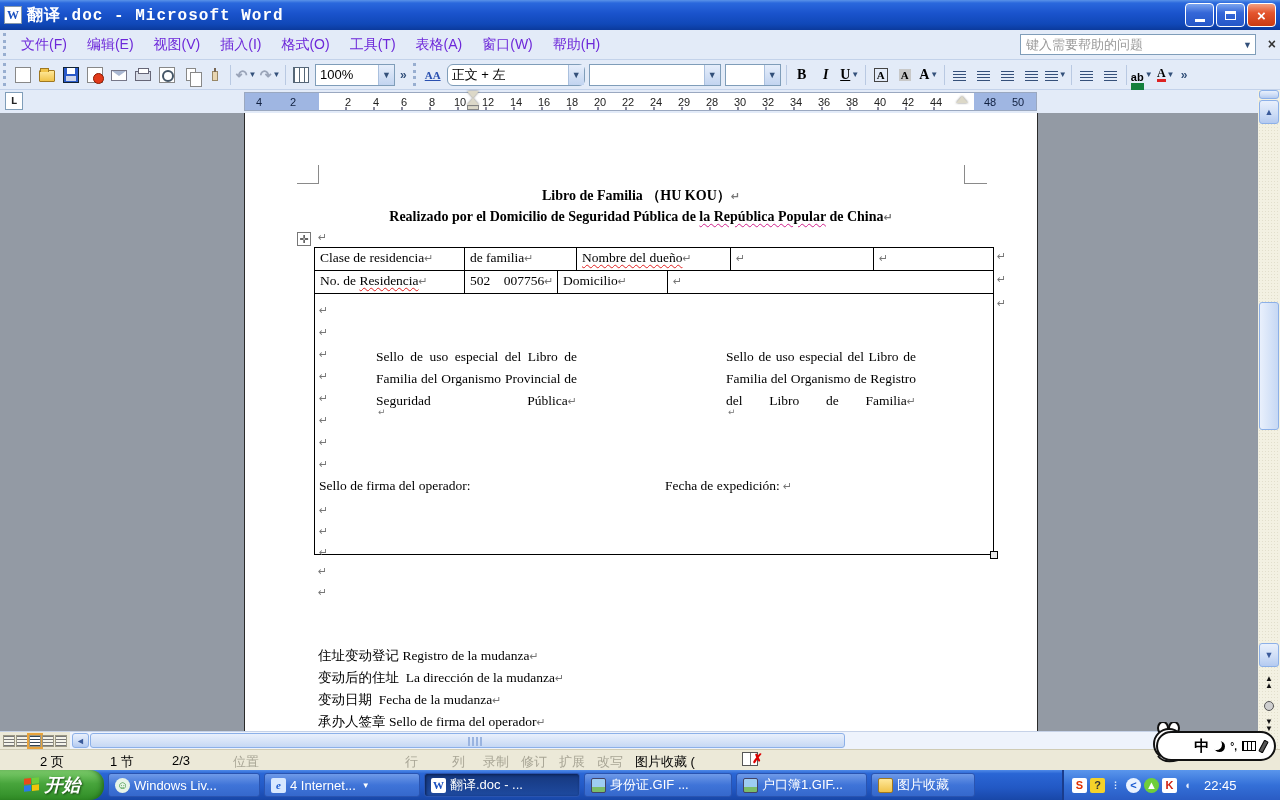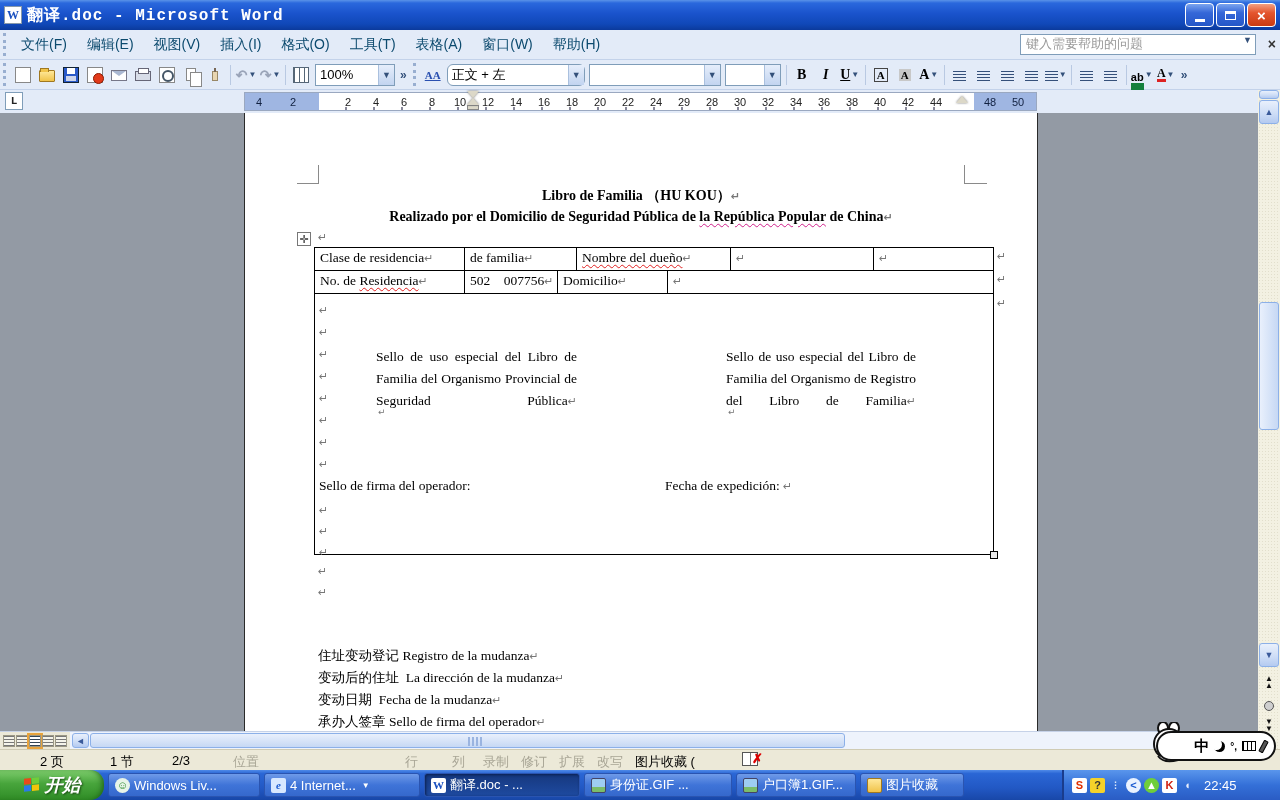--- a/index.html
+++ b/index.html
@@ -19,23 +19,23 @@
     display:flex; align-items:center; justify-content:center; font:bold 13px "Liberation Sans",sans-serif;
     background:linear-gradient(180deg,#7aa4ef 0%,#3567d8 40%,#2457c8 100%); }
   .wbtn.close { background:linear-gradient(180deg,#f2a081 0%,#e4552e 40%,#c93a12 100%); font-size:15px; }
   .restore-glyph { width:11px; height:9px; border:1px solid #fff; border-top:3px solid #fff; position:relative; background:transparent; }
   .min-glyph { width:10px; height:3px; background:#fff; margin-top:10px; }
 
   
   .menubar { left:0; top:30px; width:1280px; height:30px; background:#e3ebf8; border-bottom:1px solid #c3d2ea;
     display:flex; align-items:center; }
   .grip { width:5px; height:80%; margin:0 3px; border-left:3px dotted #98aed0; }
-  .menu-item { padding:4px 10px; font-size:14px; color:#0c4a6e; }
+  .menu-item { padding:4px 10px; font-size:14px; color:#6d28d9; }
   .helpbox { position:absolute; right:24px; top:4px; width:236px; height:21px; background:#fff;
-    border:1px solid #7f9db9; display:flex; }
+    border:1px solid #7f9db9; display:flex; align-items:center; }
   .helpbox .ph { color:#9a9a9a; font-size:13px; padding-left:5px; flex:1; }
   .helpbox .dd { width:15px; text-align:center; color:#33507a; font-size:9px; }
   .menubar-close { position:absolute; right:4px; top:6px; color:#333; font-size:14px; font-weight:bold; }
 
   
   .toolbar { left:0; top:60px; width:1280px; height:30px; background:#e3ebf8; border-bottom:1px solid #c3d2ea;
     display:flex; align-items:center; }
   .tbtn { width:22px; height:22px; margin:0 1px; display:flex; align-items:center; justify-content:center; position:relative; }
   .sep { width:1px; height:20px; background:#b9c9e2; margin:0 3px; }
   .i { width:16px; height:16px; position:relative; }
@@ -537,21 +537,21 @@
     <span class="tdd">▼</span>
   </div>
   <div class="taskbtn active" style="width:156px;">
     <span class="ticon word">W</span>
     <span>翻译.doc - ...</span>
   </div>
   <div class="taskbtn" style="width:148px;">
     <span class="ticon pic"></span>
     <span>身份证.GIF ...</span>
   </div>
-  <div class="taskbtn" style="width:120px;">
+  <div class="taskbtn" style="width:131px;">
     <span class="ticon pic"></span>
     <span>户口簿1.GIF...</span>
   </div>
   <div class="taskbtn" style="width:104px;">
     <span class="ticon folder"></span>
     <span>图片收藏</span>
   </div>
   <div class="tray">
     <span class="tricon" style="background:#fff;color:#e03000;">S</span>
     <span class="tricon" style="background:#f5d22a;color:#333;">?</span>

